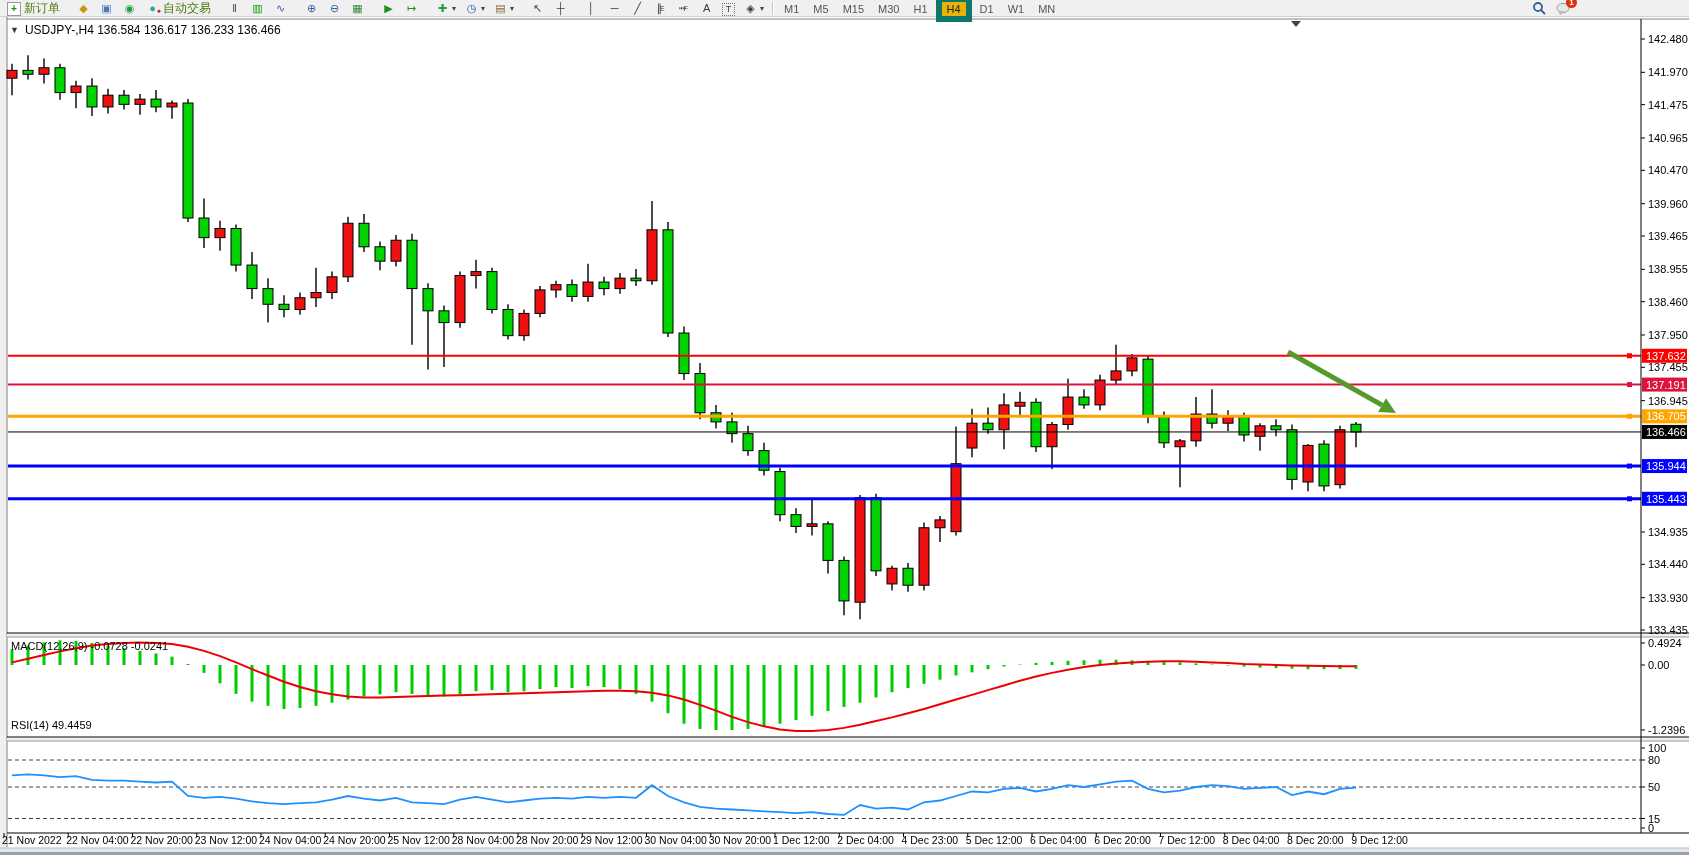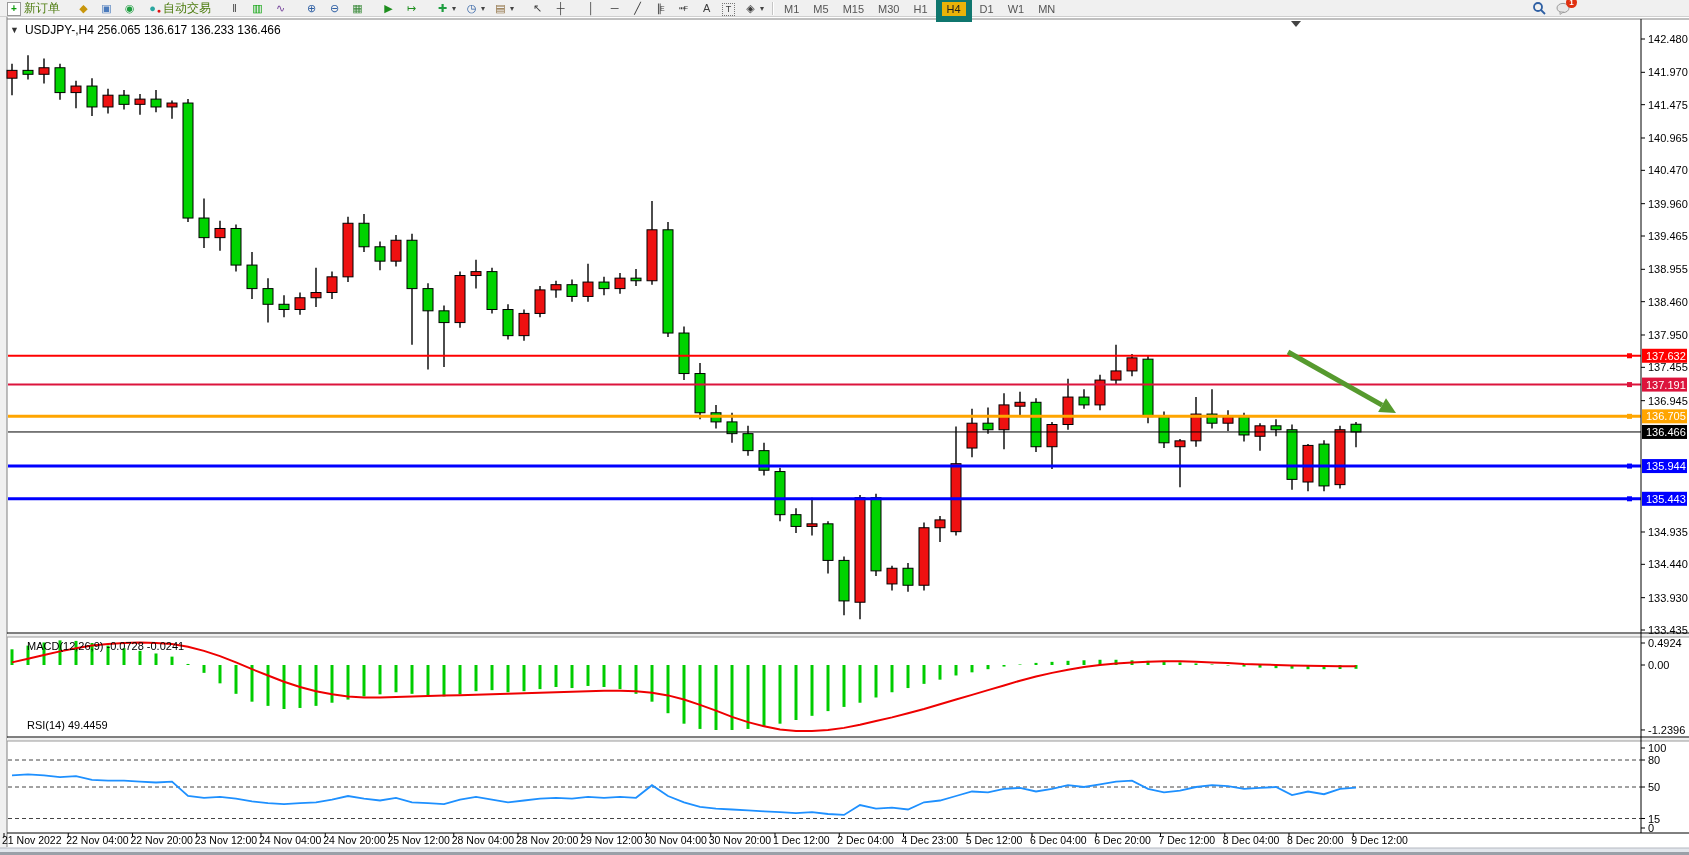--- a/index.html
+++ b/index.html
@@ -24,21 +24,21 @@
   .tf{font-size:11px;color:#555;padding:1px 5px;margin:0 1px;border:1px solid transparent;cursor:default;}
   .tf.active{background:#eab308;border:6px solid #0f766e;color:#222;}
   #tb-right{position:absolute;right:118px;top:1px;display:flex;align-items:center;gap:10px;}
   #notif-badge{position:absolute;right:-6px;top:-4px;background:#e03010;color:#fff;border-radius:50%;
     width:11px;height:11px;font-size:8px;display:flex;align-items:center;justify-content:center;font-weight:bold;}
   
   #chartwrap{position:absolute;left:0;top:17px;width:1689px;height:838px;}
   svg text{font-family:"Liberation Sans",sans-serif;}
   #title-row{position:absolute;left:10px;top:6px;font-size:12px;color:#000;display:flex;align-items:center;z-index:3;}
   #title-row .tri{font-size:9px;color:#333;margin-right:6px;cursor:default;}
-  .ind-label{position:absolute;left:11px;font-size:11px;color:#000;z-index:3;margin-left:16px;}
+  .ind-label{position:absolute;left:11px;font-size:11px;color:#000;z-index:3;}
 </style>
 </head>
 <body>
 
 <div id="app">
   <div id="toolbar">
     <span id="tb-buttons"><span class="tbtn">
           <span class="ti doc">+</span>
           <span class="tlabel">新订单</span>
         </span><span class="sep"></span><span class="tbtn">
@@ -519,18 +519,18 @@
           <text x="1287" y="844" font-size="10.5" fill="#000">8 Dec 20:00</text>
           <line x1="1353.25" y1="833" x2="1353.25" y2="837" stroke="#000"></line>
           <text x="1351.25" y="844" font-size="10.5" fill="#000">9 Dec 12:00</text>
         </g>
         <rect x="0" y="848" width="1689" height="7" fill="#e2e6ec"></rect>
         <line x1="0" y1="848" x2="1689" y2="848" stroke="#b4b8c0"></line>
         <rect x="0" y="852" width="1689" height="3" fill="#9aa0a8"></rect>
       </svg>
     <div id="title-row">
       <span class="tri">▼</span>
-      <span>USDJPY-,H4  256.065 136.617 136.233 136.466</span>
+      <span>USDJPY-,H4  136.584 136.617 136.233 136.466</span>
     </div>
     <div class="ind-label" style="top:623px">MACD(12,26,9) -0.0728 -0.0241</div>
     <div class="ind-label" style="top:702px">RSI(14) 49.4459</div>
   </div>
 </div>
 
 </body></html>

